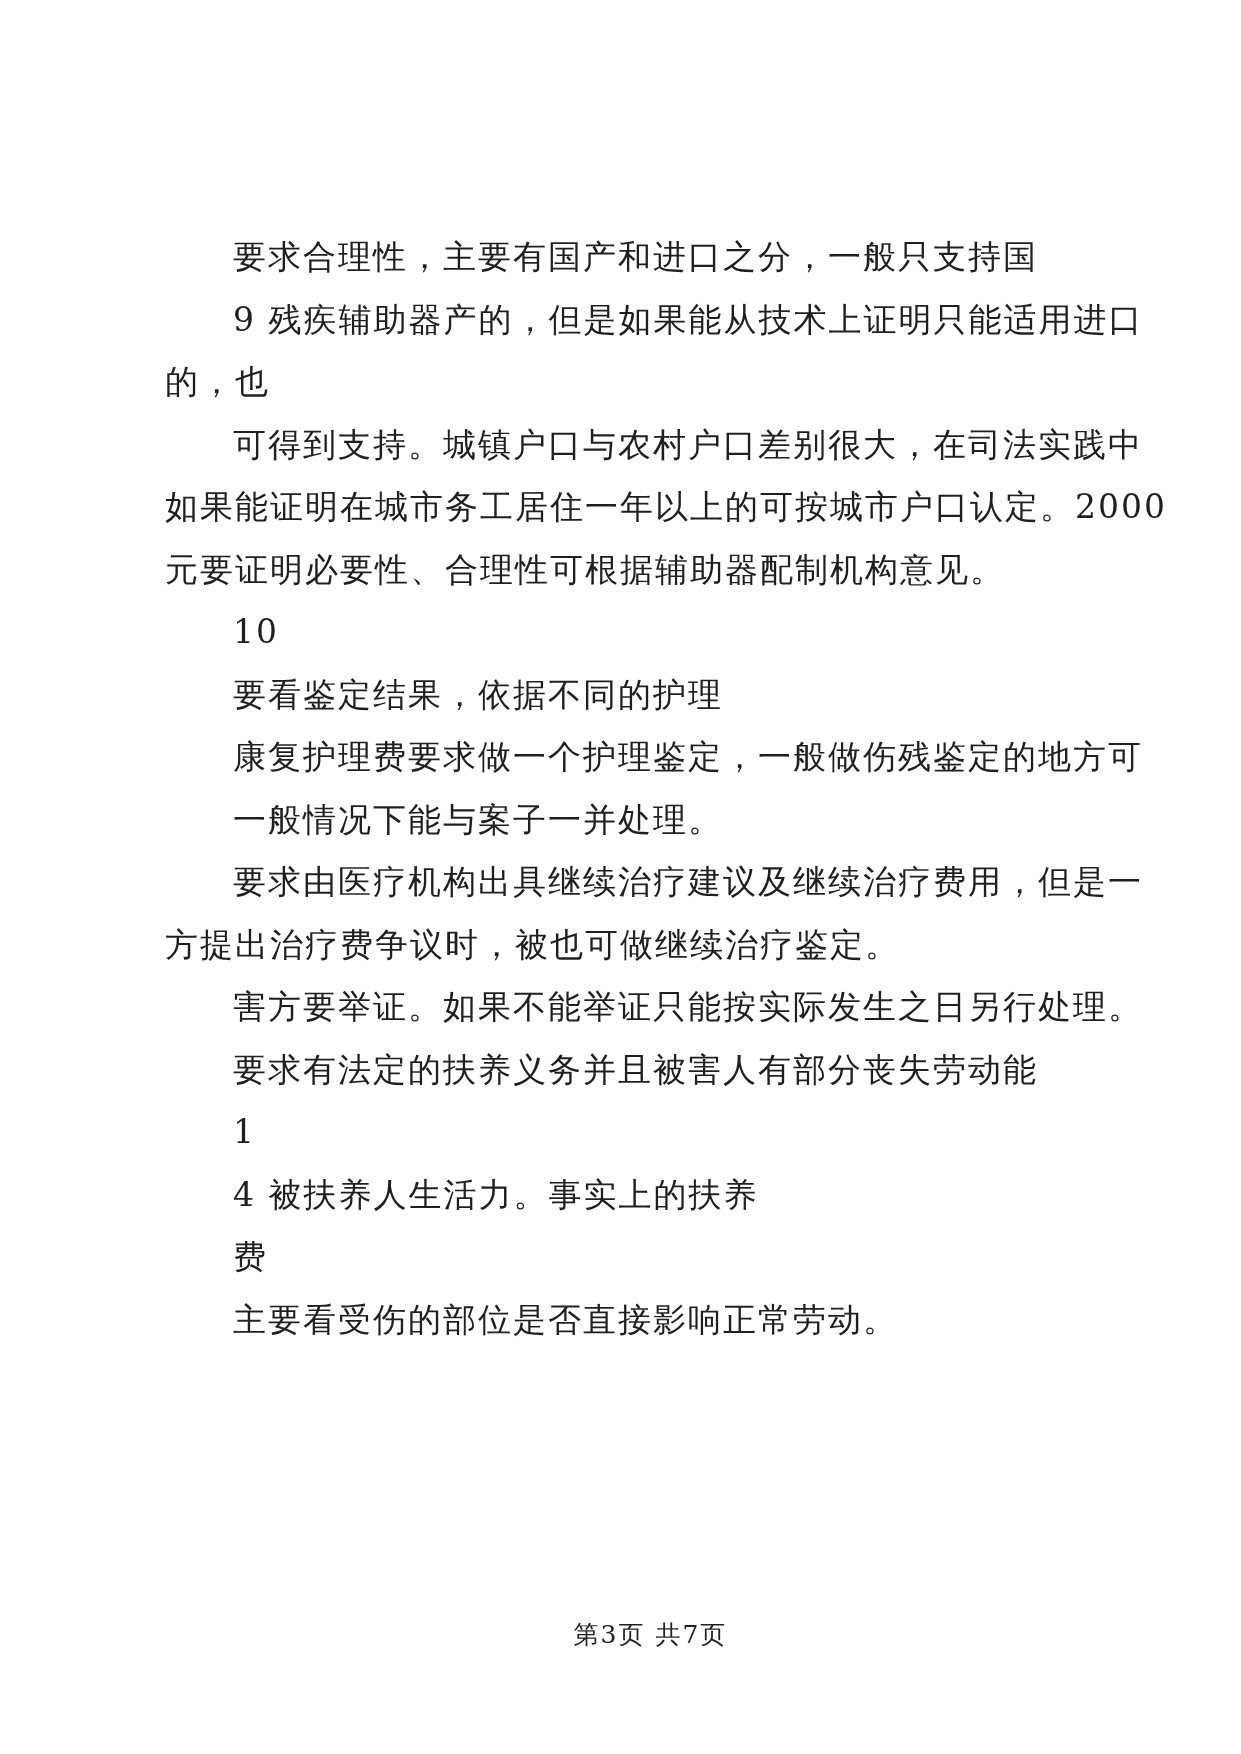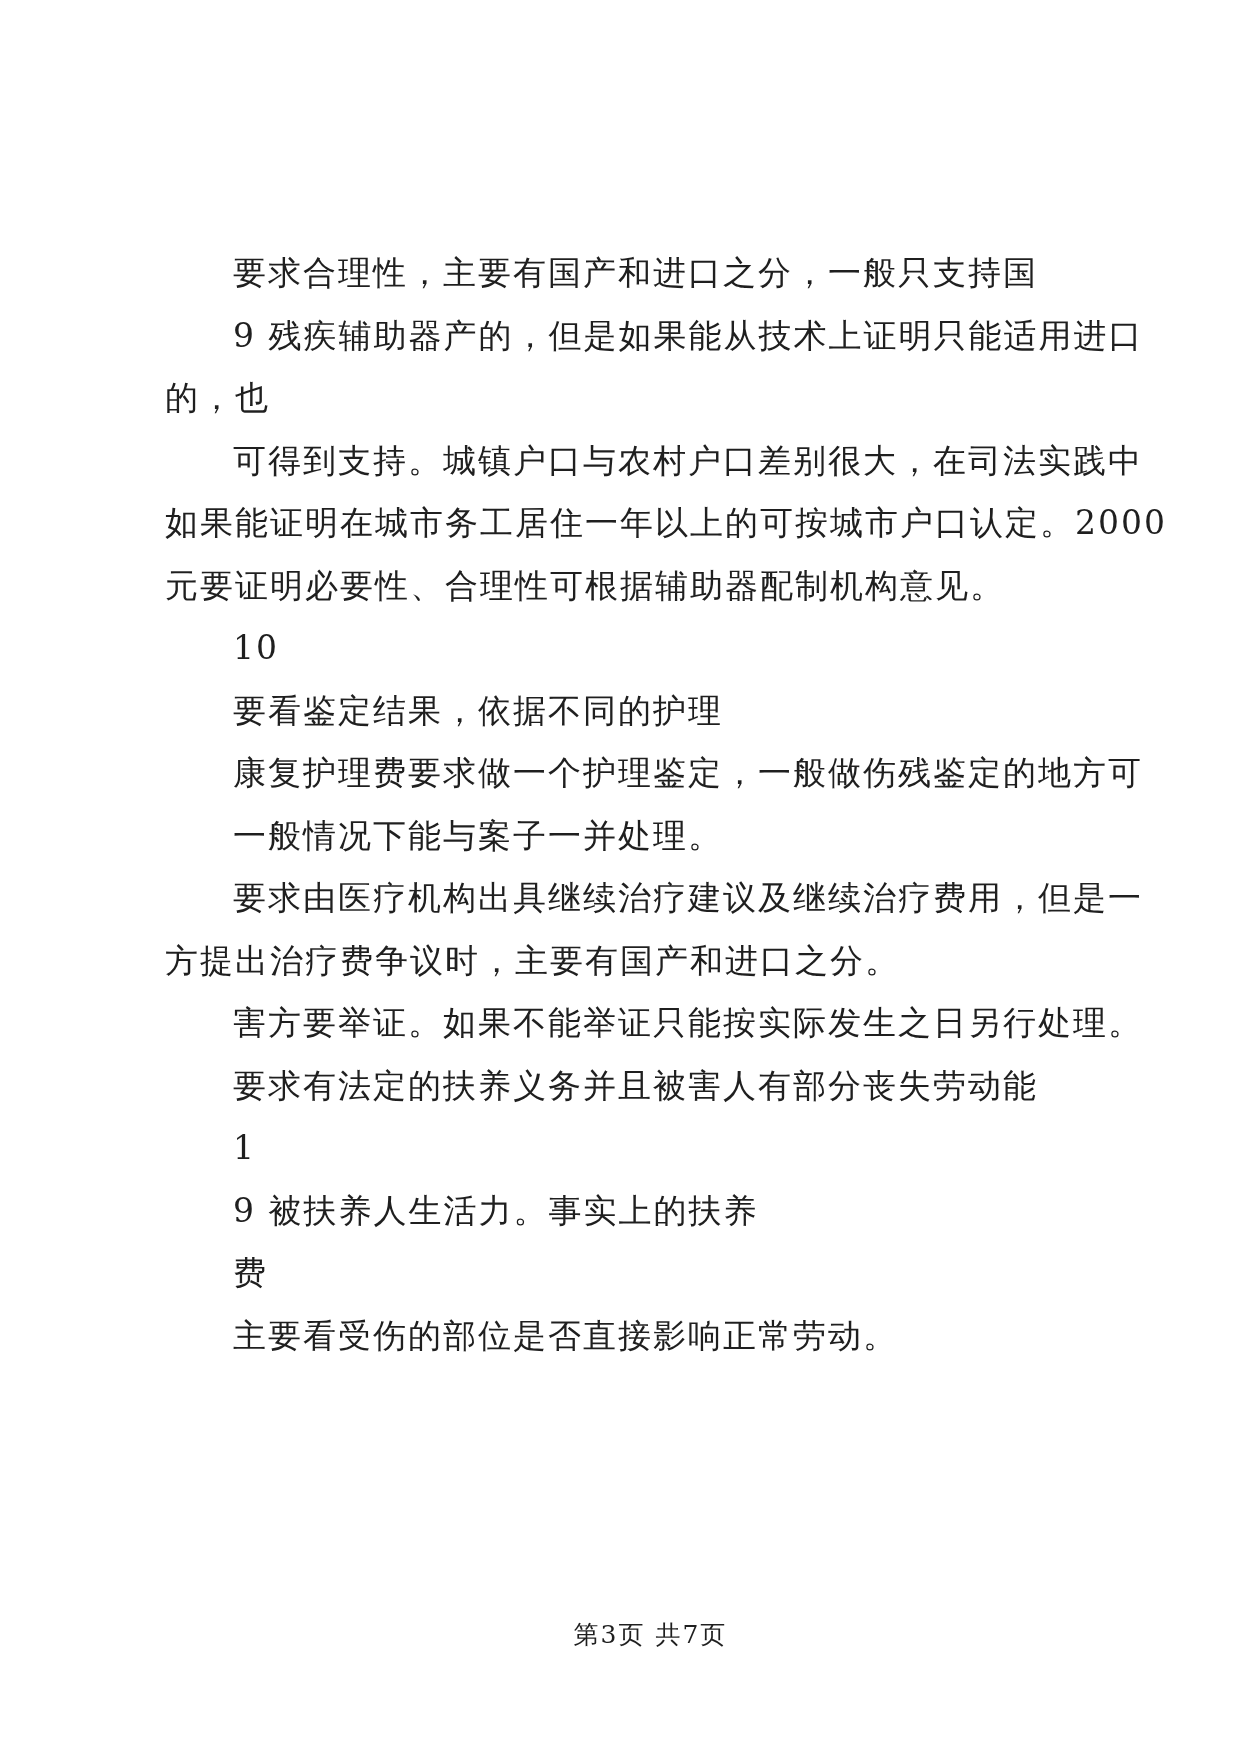--- a/index.html
+++ b/index.html
@@ -17,21 +17,21 @@
   }
   .page {
     position: absolute;
     top: 0; left: 0;
     width: 1241px;
     height: 1754px;
     background: #ffffff;
   }
   .doc-body {
     position: absolute;
-    top: 242px;
+    top: 226px;
     left: 165px;
     width: 950px;
   }
   .text-line {
     height: 62.5px;
     line-height: 62.5px;
     font-size: 33px;
     letter-spacing: 2px;
     white-space: nowrap;
     font-weight: normal;
@@ -62,24 +62,24 @@
     <div class="text-line" data-indent="true">9 残疾辅助器产的，但是如果能从技术上证明只能适用进口</div>
     <div class="text-line" data-indent="false">的，也</div>
     <div class="text-line" data-indent="true">可得到支持。城镇户口与农村户口差别很大，在司法实践中</div>
     <div class="text-line" data-indent="false">如果能证明在城市务工居住一年以上的可按城市户口认定。2000</div>
     <div class="text-line" data-indent="false">元要证明必要性、合理性可根据辅助器配制机构意见。</div>
     <div class="text-line" data-indent="true">10</div>
     <div class="text-line" data-indent="true">要看鉴定结果，依据不同的护理</div>
     <div class="text-line" data-indent="true">康复护理费要求做一个护理鉴定，一般做伤残鉴定的地方可</div>
     <div class="text-line" data-indent="true">一般情况下能与案子一并处理。</div>
     <div class="text-line" data-indent="true">要求由医疗机构出具继续治疗建议及继续治疗费用，但是一</div>
-    <div class="text-line" data-indent="false">方提出治疗费争议时，主要有国产和进口之分。</div>
+    <div class="text-line" data-indent="false">方提出治疗费争议时，被也可做继续治疗鉴定。</div>
     <div class="text-line" data-indent="true">害方要举证。如果不能举证只能按实际发生之日另行处理。</div>
     <div class="text-line" data-indent="true">要求有法定的扶养义务并且被害人有部分丧失劳动能</div>
     <div class="text-line" data-indent="true">1</div>
-    <div class="text-line" data-indent="true">9 被扶养人生活力。事实上的扶养</div>
+    <div class="text-line" data-indent="true">4 被扶养人生活力。事实上的扶养</div>
     <div class="text-line" data-indent="true">费</div>
     <div class="text-line" data-indent="true">主要看受伤的部位是否直接影响正常劳动。</div>
   </div>
 
   <div class="page-footer">第3页 共7页</div>
 
 </div>
 
 </body></html>

